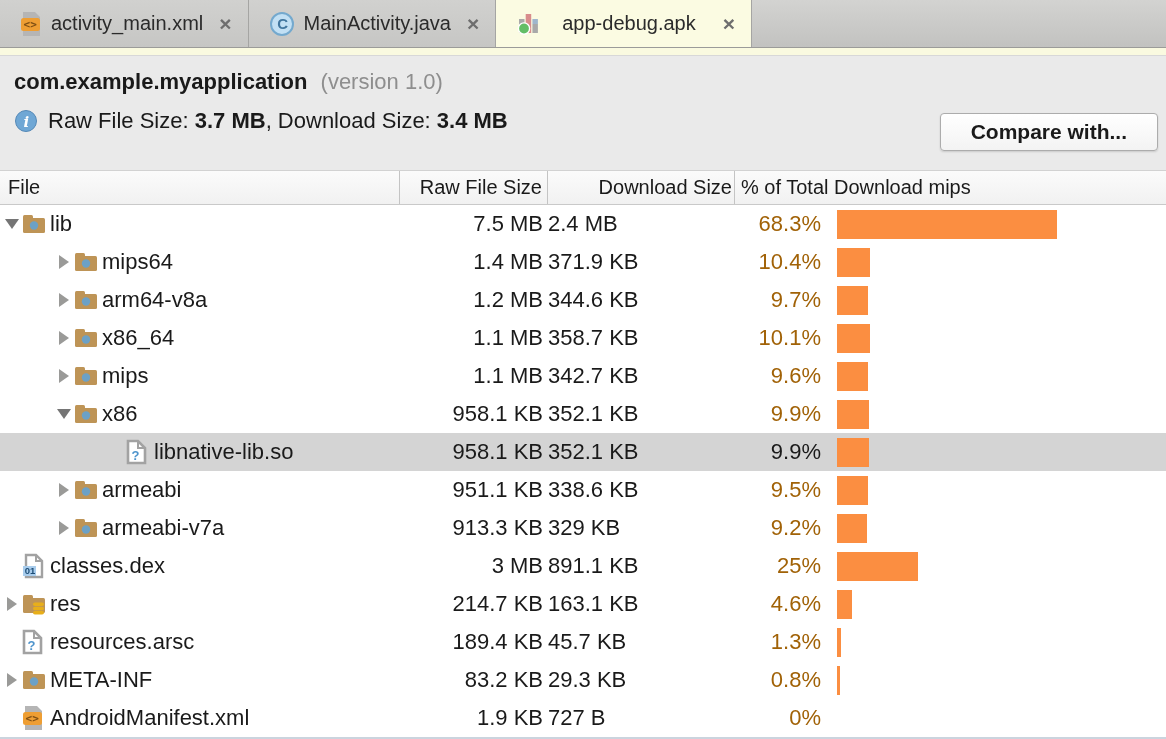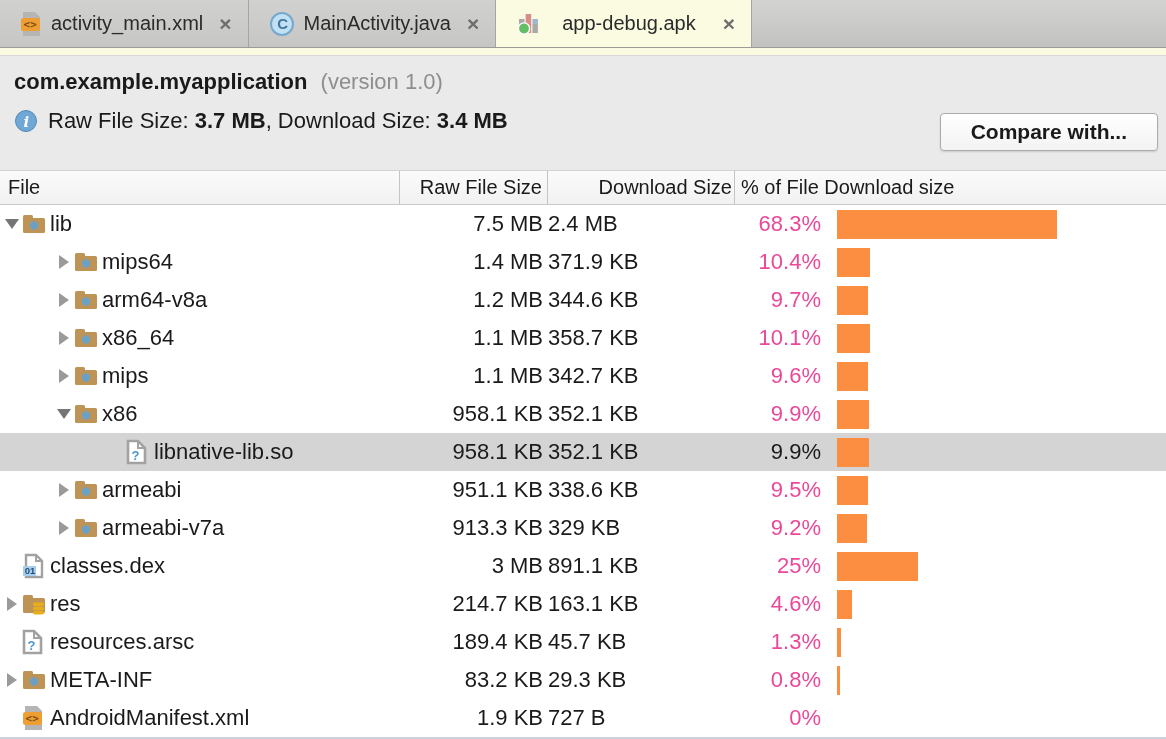--- a/index.html
+++ b/index.html
@@ -60,21 +60,21 @@
   .cell-name { width:400px; flex:none; display:flex; align-items:center; overflow:hidden; }
   .tree-pad { flex:none; height:1px; }
   .toggle { width:17px; flex:none; display:flex; justify-content:center; align-items:center; }
   .tri-down  { width:0; height:0; border-left:7px solid transparent; border-right:7px solid transparent; border-top:10px solid #757575; }
   .tri-right { width:0; height:0; border-top:7px solid transparent; border-bottom:7px solid transparent; border-left:10px solid #9A9A98; }
   .file-icon { flex:none; width:28px; display:flex; align-items:center; margin-left:2px; }
   .file-icon svg { display:block; }
   .file-label { white-space:nowrap; }
   .cell-raw { width:148px; flex:none; text-align:right; padding-right:5px; }
   .cell-dl  { width:187px; flex:none; text-align:left; padding-right:4px; }
-  .cell-pct { width:93px; flex:none; text-align:right; padding-right:7px; color:#ec4899; }
+  .cell-pct { width:93px; flex:none; text-align:right; padding-right:7px; color:#a16207; }
   .row.selected .cell-pct { color:#1A1A1A; }
   .cell-bar { flex:1; height:100%; display:flex; align-items:center; padding-left:9px; }
   .bar { height:29px; }
 </style>
 </head>
 <body>
 
 <div class="tabbar">
     <div class="tab">
       <span class="tab-icon">
@@ -131,21 +131,21 @@
       <span>Raw File Size: </span><span class="bold">3.7 MB</span><span>, Download Size: </span><span class="bold">3.4 MB</span>
     </span>
   </div>
   <button class="compare-btn">Compare with...</button>
 </div>
 
 <div class="table-header">
   <div class="th th-file">File</div>
   <div class="th th-raw">Raw File Size</div>
   <div class="th th-dl">Download Size</div>
-  <div class="th th-pct">% of File Download size</div>
+  <div class="th th-pct">% of Total Download mips</div>
 </div>
 
 <div class="rows">
     <div class="row">
       <div class="cell-name">
         <span class="tree-pad" style="width: 3px;"></span>
         <span class="toggle">
           <span class="tri-down"></span>
         </span>
         <span class="file-icon">

